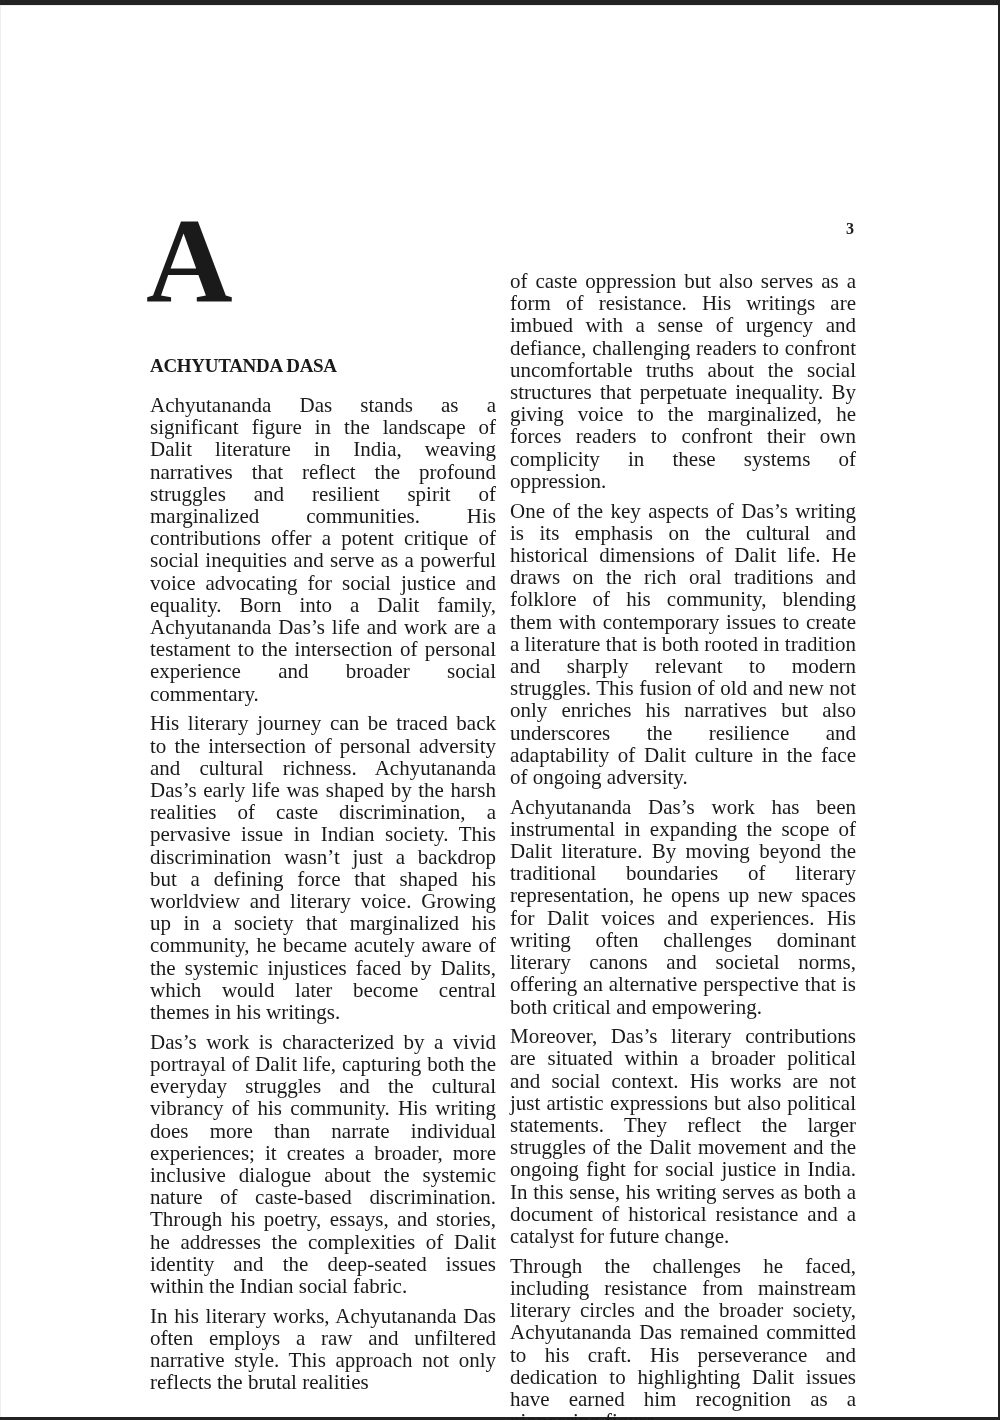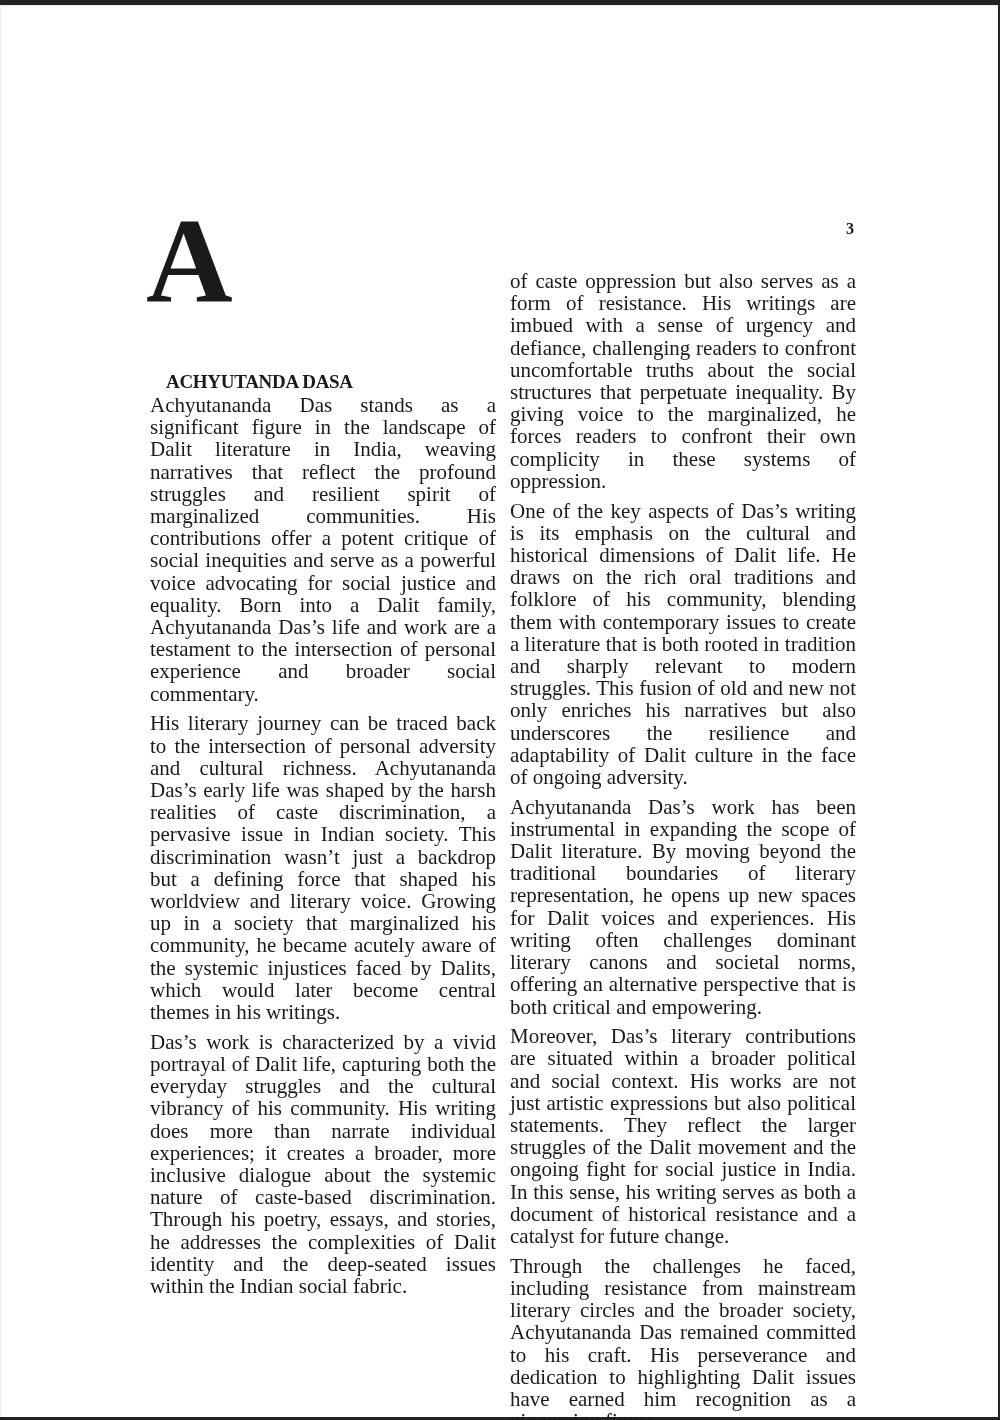--- a/index.html
+++ b/index.html
@@ -21,21 +21,21 @@
     text-align: right; font-size: 16px; font-weight: bold;
   }
   .drop-letter {
     position: absolute; left: 146px; top: 196px;
     font-size: 120px; font-weight: bold; line-height: 1;
     letter-spacing: -2px;
   }
   .entry-title {
     position: absolute; left: 150px; top: 350px;
     font-size: 19px; font-weight: bold; letter-spacing: -0.3px;
-    margin: 16px;
+    margin: 0;
   }
   .col {
     position: absolute; width: 346px;
     font-size: 21px; line-height: 22.2px;
     text-align: justify; hyphens: none;
   }
   .col p { margin: 0 0 7.5px 0; }
   .col-left { left: 150px; top: 389px; font-family: Liberation Serif, serif; }
   .col-right { left: 510px; top: 265px; }
 </style>
@@ -46,20 +46,21 @@
   <div class="page-number serif">3</div>
 
   <div class="drop-letter serif">A</div>
 
   <h2 class="entry-title serif">ACHYUTANDA DASA</h2>
 
   <div class="col col-left serif">
     <p>Achyutananda Das stands as a significant figure in the landscape of Dalit literature in India, weaving narratives that reflect the profound struggles and resilient spirit of marginalized communities. His contributions offer a potent critique of social inequities and serve as a powerful voice advocating for social justice and equality. Born into a Dalit family, Achyutananda Das’s life and work are a testament to the intersection of personal experience and broader social commentary.</p>
     <p>His literary journey can be traced back to the intersection of personal adversity and cultural richness. Achyutananda Das’s early life was shaped by the harsh realities of caste discrimination, a pervasive issue in Indian society. This discrimination wasn’t just a backdrop but a defining force that shaped his worldview and literary voice. Growing up in a society that marginalized his community, he became acutely aware of the systemic injustices faced by Dalits, which would later become central themes in his writings.</p>
     <p>Das’s work is characterized by a vivid portrayal of Dalit life, capturing both the everyday struggles and the cultural vibrancy of his community. His writing does more than narrate individual experiences; it creates a broader, more inclusive dialogue about the systemic nature of caste-based discrimination. Through his poetry, essays, and stories, he addresses the complexities of Dalit identity and the deep-seated issues within the Indian social fabric.</p>
+    <p>In his literary works, Achyutananda Das often employs a raw and unfiltered narrative style. This approach not only reflects the brutal realities</p>
   </div>
 
   <div class="col col-right serif">
     <p>of caste oppression but also serves as a form of resistance. His writings are imbued with a sense of urgency and defiance, challenging readers to confront uncomfortable truths about the social structures that perpetuate inequality. By giving voice to the marginalized, he forces readers to confront their own complicity in these systems of oppression.</p>
     <p>One of the key aspects of Das’s writing is its emphasis on the cultural and historical dimensions of Dalit life. He draws on the rich oral traditions and folklore of his community, blending them with contemporary issues to create a literature that is both rooted in tradition and sharply relevant to modern struggles. This fusion of old and new not only enriches his narratives but also underscores the resilience and adaptability of Dalit culture in the face of ongoing adversity.</p>
     <p>Achyutananda Das’s work has been instrumental in expanding the scope of Dalit literature. By moving beyond the traditional boundaries of literary representation, he opens up new spaces for Dalit voices and experiences. His writing often challenges dominant literary canons and societal norms, offering an alternative perspective that is both critical and empowering.</p>
     <p>Moreover, Das’s literary contributions are situated within a broader political and social context. His works are not just artistic expressions but also political statements. They reflect the larger struggles of the Dalit movement and the ongoing fight for social justice in India. In this sense, his writing serves as both a document of historical resistance and a catalyst for future change.</p>
     <p>Through the challenges he faced, including resistance from mainstream literary circles and the broader society, Achyutananda Das remained committed to his craft. His perseverance and dedication to highlighting Dalit issues have earned him recognition as a pioneering figure</p>
   </div>
 </div>

